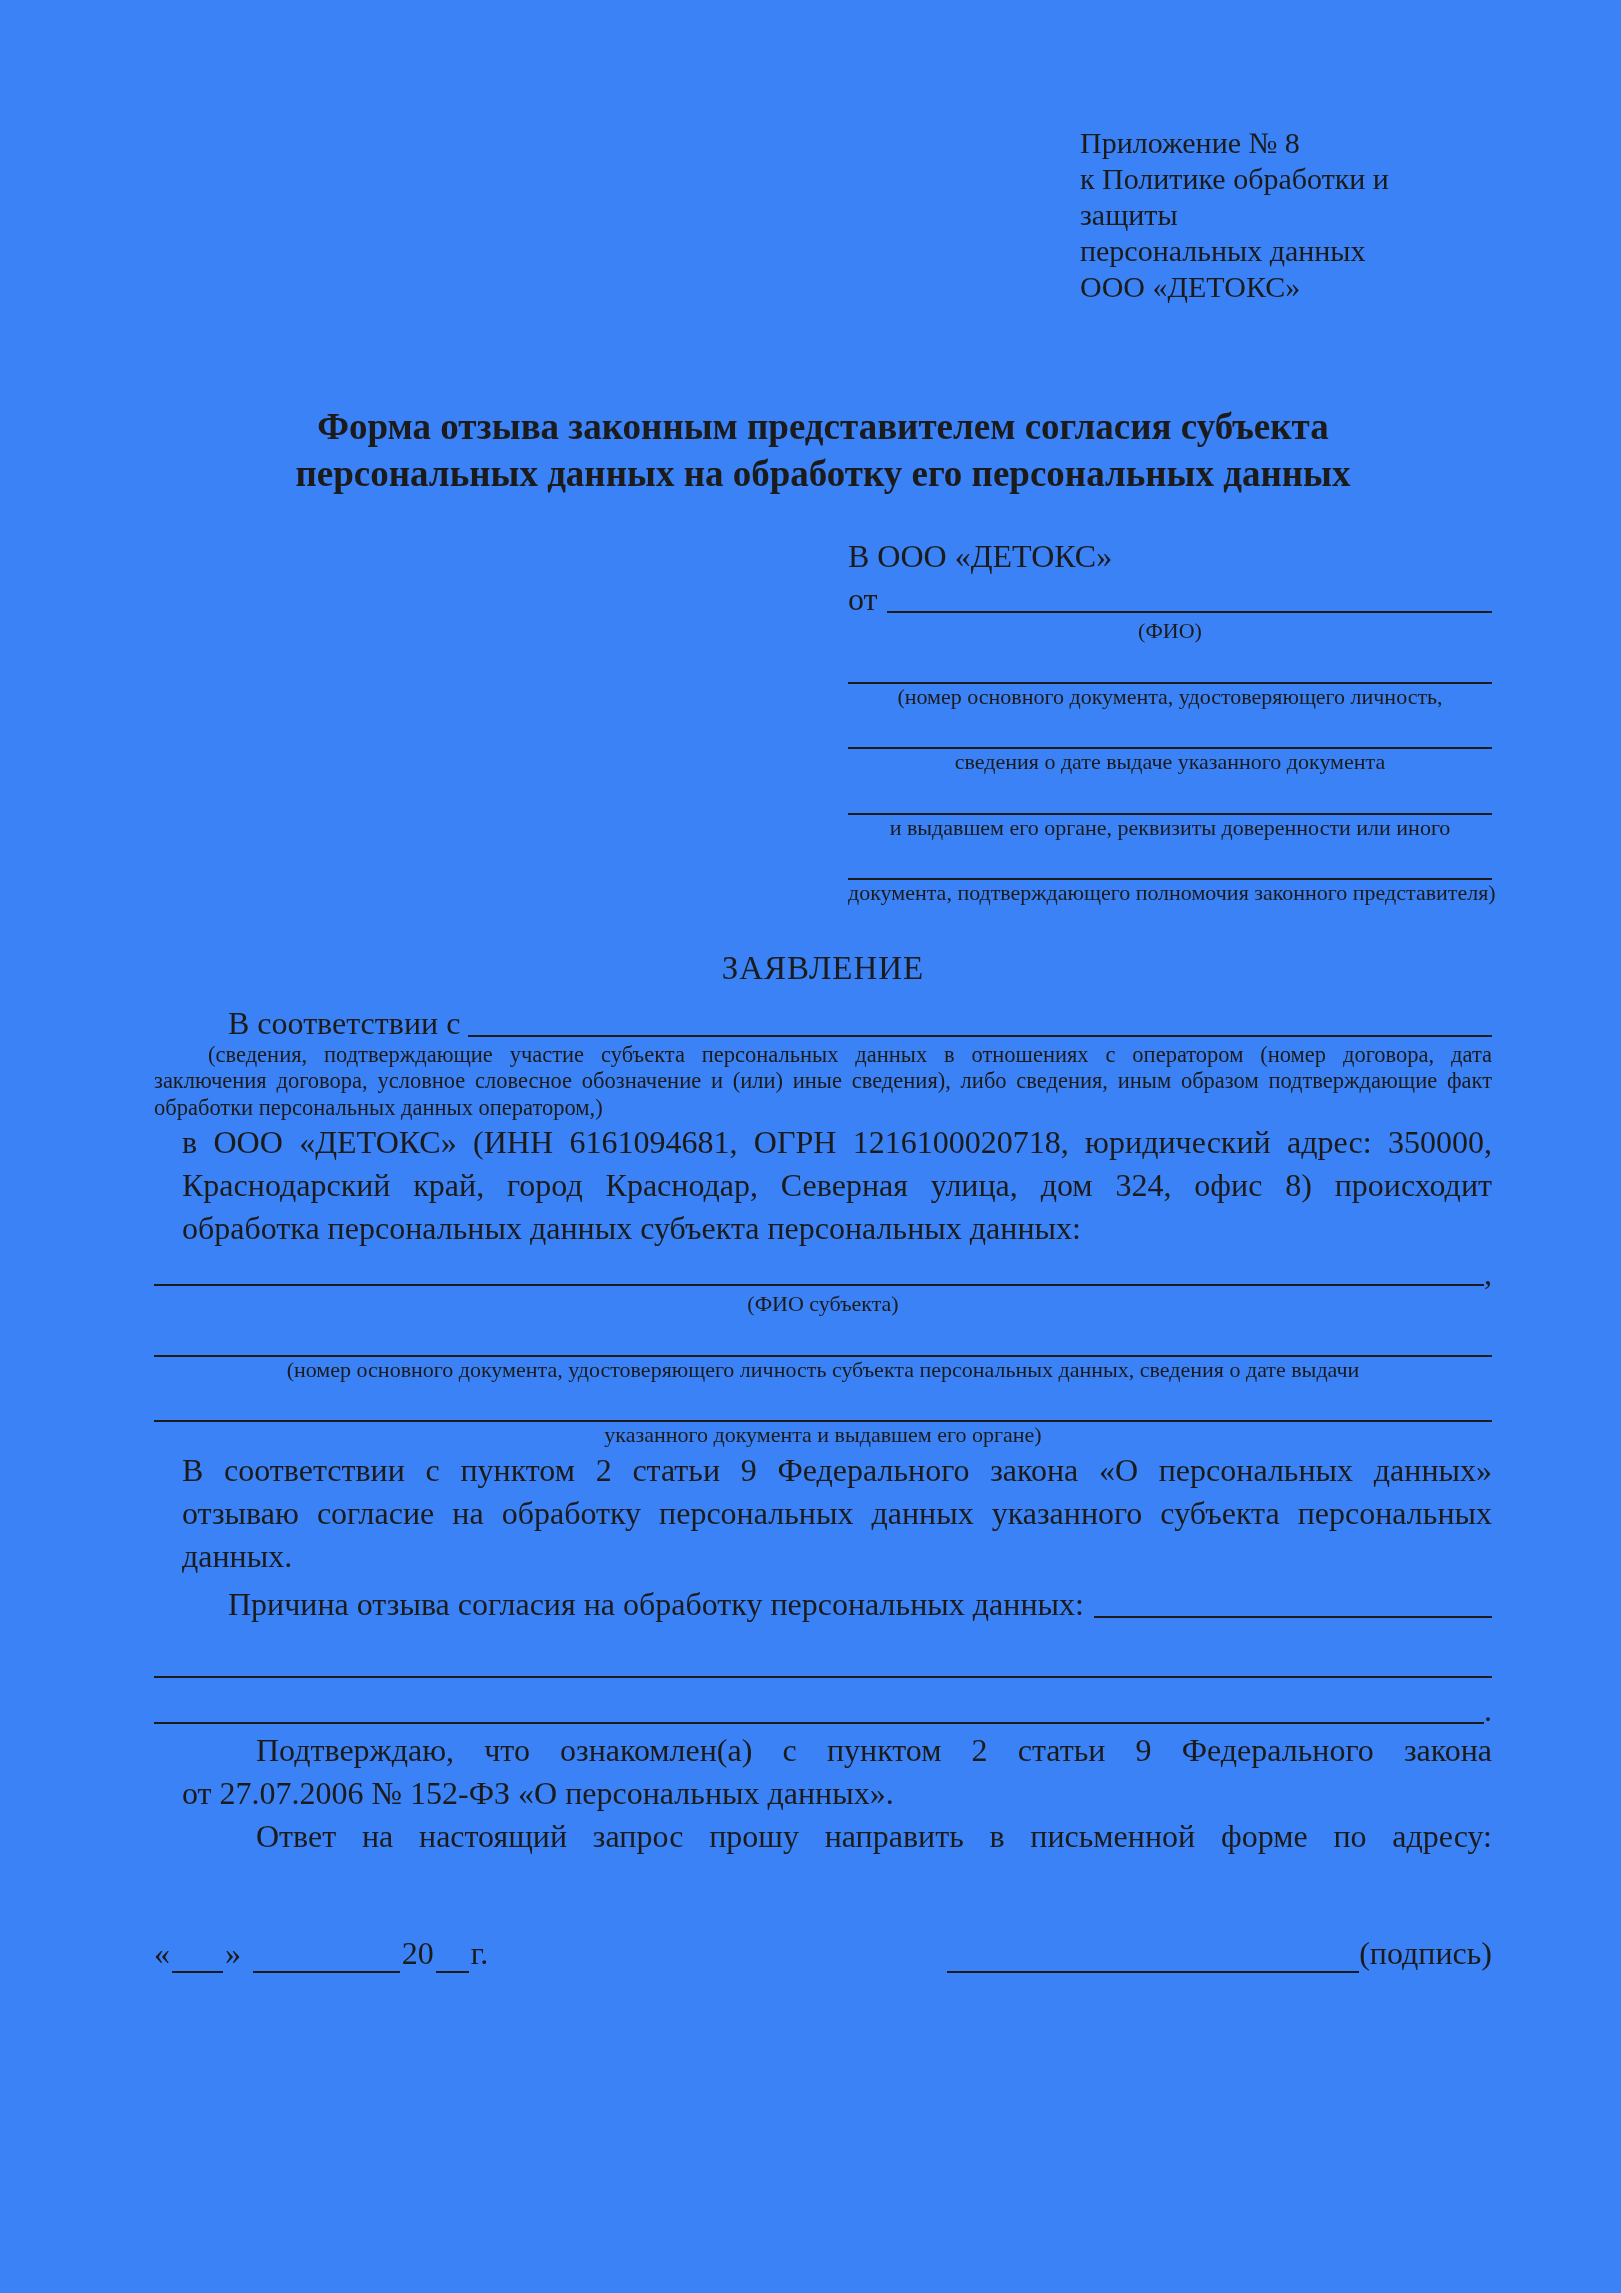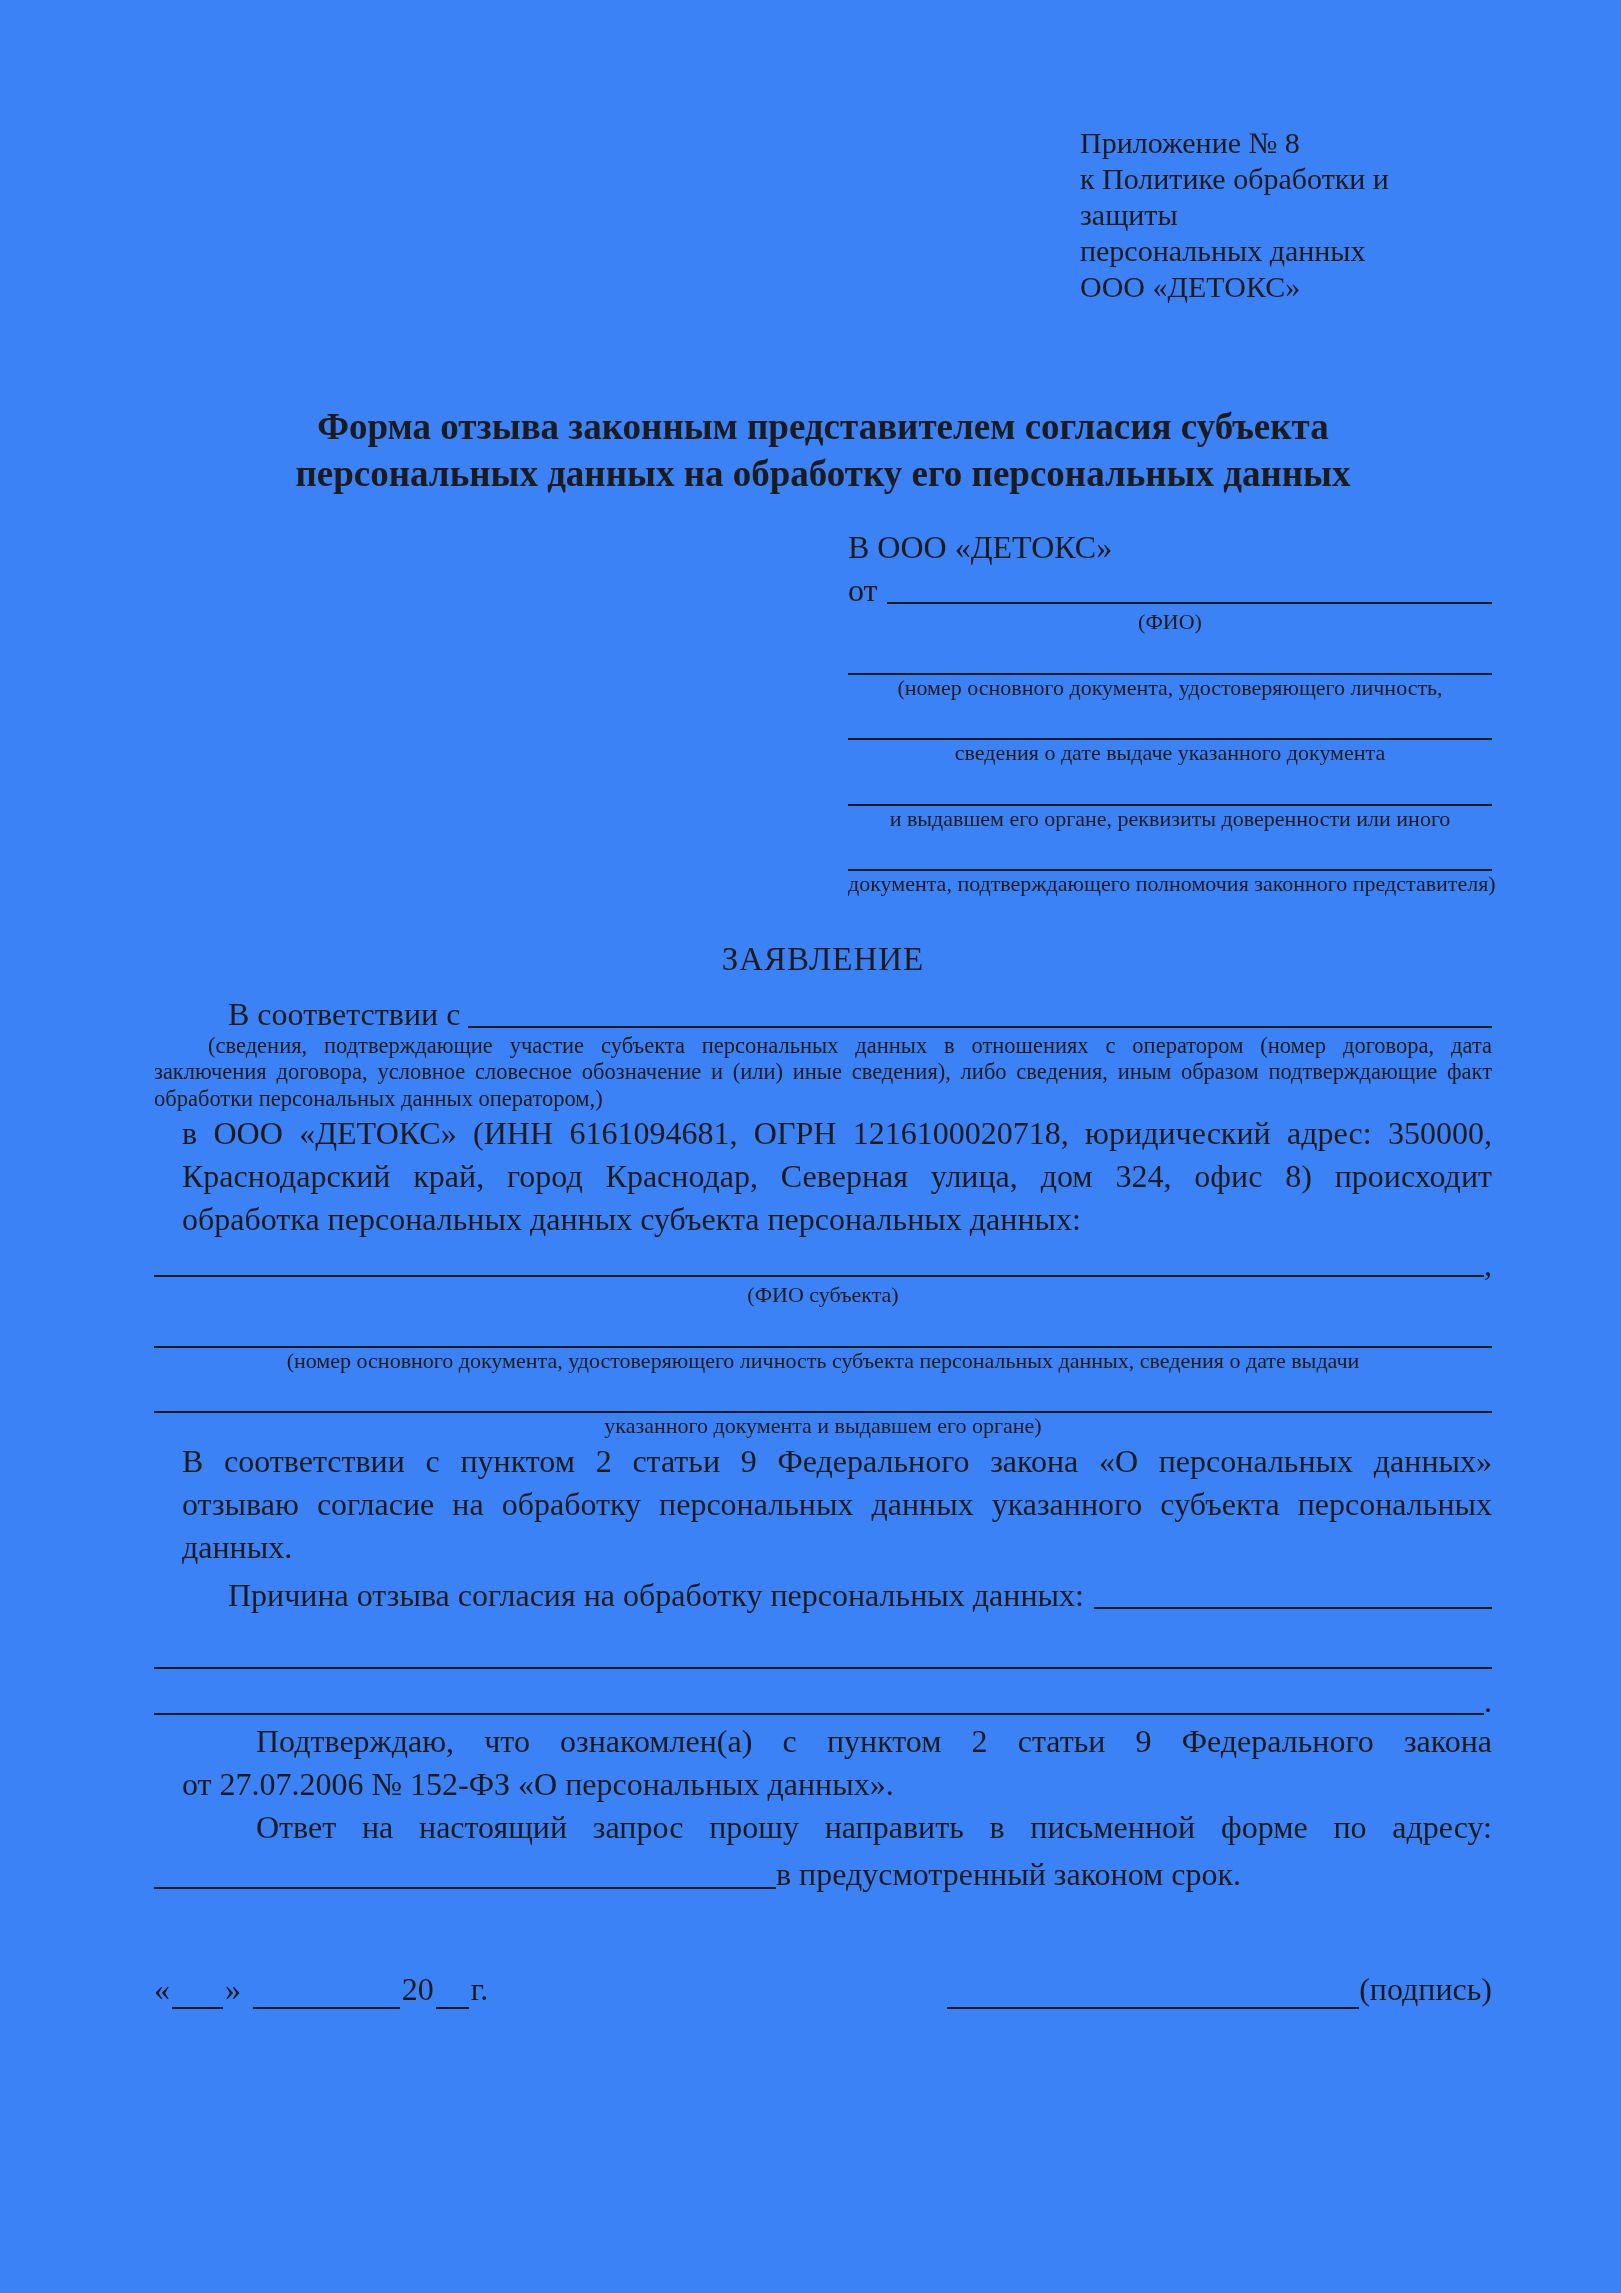--- a/index.html
+++ b/index.html
@@ -15,21 +15,21 @@
   .fill { border-bottom:2.9px solid #1b1b1b; }
   .row { display:flex; align-items:flex-end; }
 
   
   .appendix { margin-left:926px; font-size:30px; line-height:36px; }
 
   
   .doc-title { margin-top:98px; text-align:center; font-weight:bold; font-size:37px; line-height:47px; }
 
   
-  .addressee { margin-top:30px; margin-left:694px; width:644px; }
+  .addressee { margin-top:39px; margin-left:694px; width:644px; }
   .addr-to { line-height:41px; }
   .from-row { display:flex; align-items:flex-end; height:41px; }
   .from-row .label { flex:0 0 auto; padding-right:9.8px; }
   .cap { font-size:22px; line-height:26.5px; text-align:center; white-space:nowrap; }
   .addr-fill { height:39px; }
 
   
   .heading { margin-top:41px; text-align:center; font-size:33px; line-height:41px; letter-spacing:1px; }
   .intro-row { margin-top:10px; height:43px; }
   .intro-row .label { flex:0 0 auto; padding-left:74px; padding-right:7.8px; }
@@ -137,24 +137,20 @@
     <span class="tail">.</span>
   </div>
 
   <div>
     <div class="bodyline indent">Подтверждаю, что ознакомлен(а) с пунктом 2 статьи 9 Федерального закона</div>
     <div class="bodyline last">от 27.07.2006 № 152-ФЗ «О персональных данных».</div>
   </div>
 
   <div>
     <div class="bodyline indent">Ответ на настоящий запрос прошу направить в письменной форме по адресу:</div>
-    <div class="reply2-row row">
-      <span class="line"></span>
-      <span class="tail">в предусмотренный законом срок.</span>
-    </div>
   </div>
 
   <div class="footer">
     <div class="date-part">
       <span>«</span>
         <span class="u" style="width:51px"></span>
         <span>»</span>
       <span class="u" style="width:147px; margin-left:11.8px"></span>
         <span>20</span>
         <span class="u" style="width:33px"></span>

